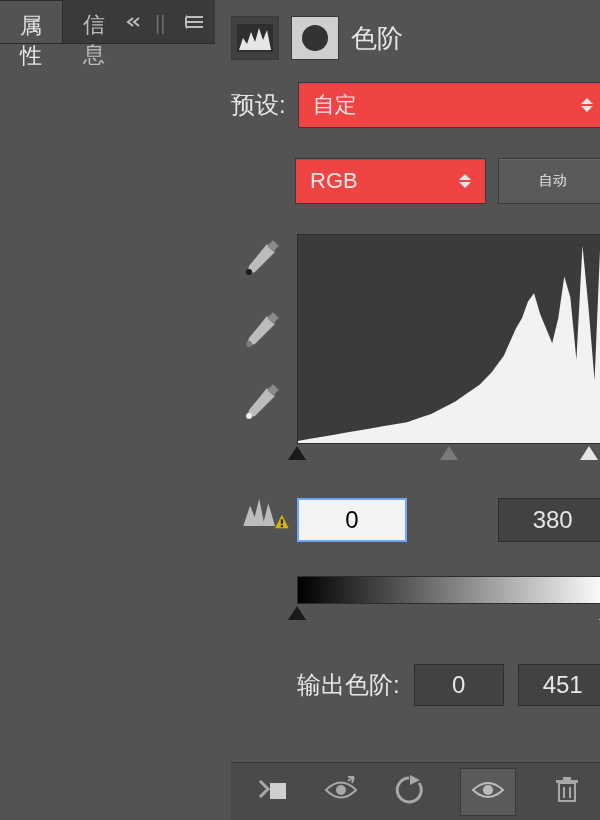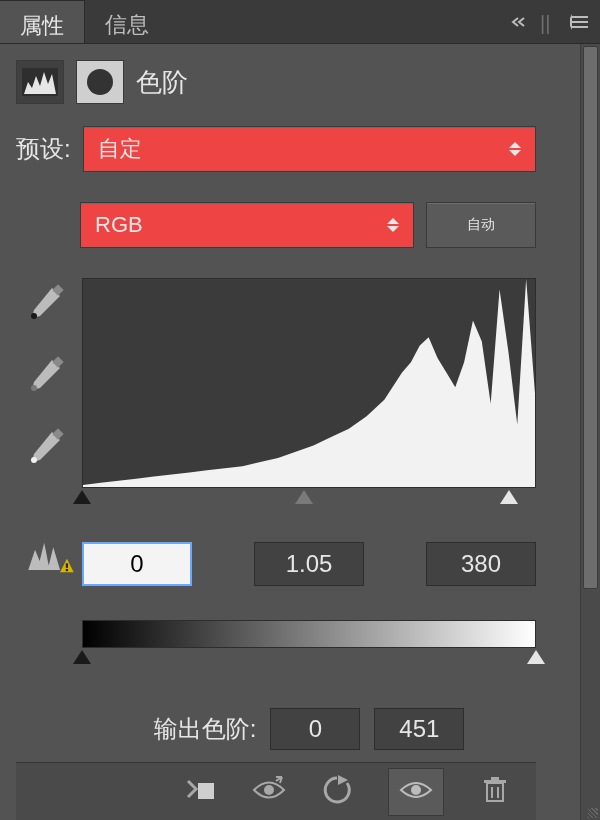--- a/index.html
+++ b/index.html
@@ -1,17 +1,17 @@
 <!DOCTYPE html>
 <html><head>
 <meta charset="utf-8">
 <style>
   * { box-sizing: border-box; margin: 0; padding: 0; font-family: "Microsoft YaHei", "PingFang SC", sans-serif; }
   body { width: 600px; height: 820px; background: #535353; color: #e6e6e6; overflow: hidden; }
-  .panel { width: 600px; height: 820px; display: flex; flex-direction: column; }
+  .panel { width: 600px; height: 820px; display: flex; flex-direction: row; }
 
   
   .tabbar { height: 44px; background: #3a3a3a; display: flex; align-items: stretch; border-bottom: 1px solid #2b2b2b; }
   .tab { padding: 10px 20px 0 20px; font-size: 22px; color: #bdbdbd; position: relative; }
   .tab.active { background: #535353; color: #e6e6e6; border-top: 1px solid #2b2b2b; border-right: 1px solid #2b2b2b; }
   .tabspacer { flex: 1; }
   .tabicons { display: flex; align-items: center; gap: 10px; padding-right: 10px; color: #bdbdbd; }
   .tabicons svg, .tabicons span { width: 20px; height: 20px; }
 
   .content { flex: 1; display: flex; position: relative; gap: 28px; }
@@ -170,21 +170,20 @@
             <div class="warnicon" style="margin-left:-56px">
               <svg viewBox="0 0 44 34">
                   <path d="M2 30 L8 12 L12 22 L16 6 L20 26 L24 10 L30 30 Z" fill="#bcbcbc"></path>
                   <path d="M30 32 L36 20 L42 32 Z" fill="#d8b400"></path>
                   <rect x="35" y="24" width="2" height="4" fill="#2a2a2a"></rect>
                   <rect x="35" y="29" width="2" height="2" fill="#2a2a2a"></rect>
                 </svg>
             </div>
             <div class="valrow" style="flex:1">
               <div class="valbox focused">0</div>
-              <div class="valbox">1.05</div>
               <div class="valbox">380</div>
             </div>
           </div>
 
           <div class="gradient"></div>
           <div class="sliderbar">
             <span id="otri-l" class="tri black" style="left: calc(0% - 9px);"></span>
             <span id="otri-h" class="tri white" style="left: calc(100% - 9px);"></span>
           </div>
 

